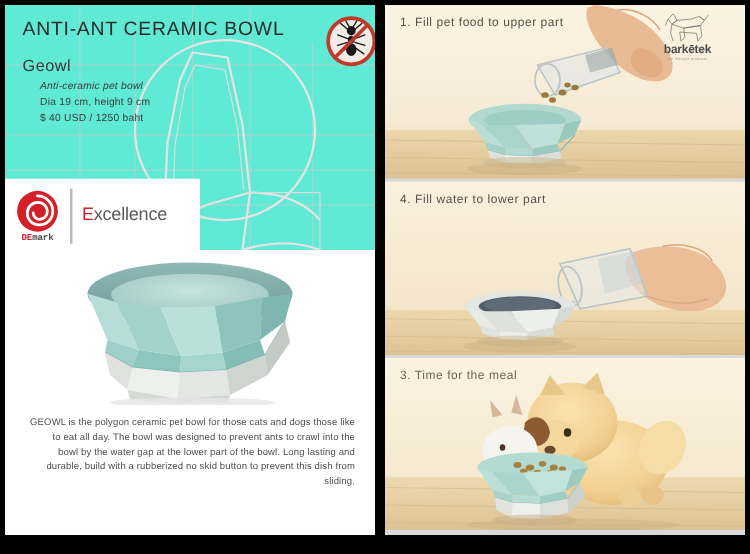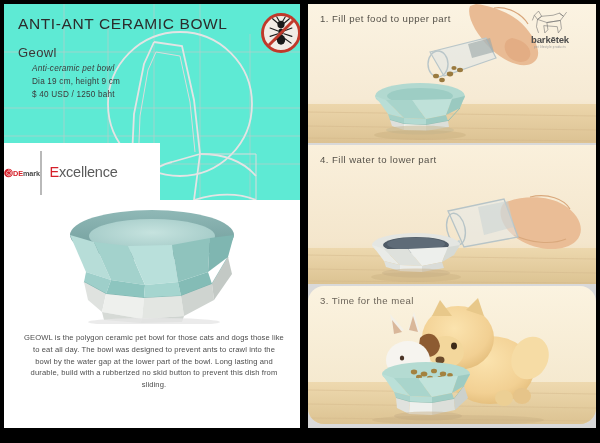--- a/index.html
+++ b/index.html
@@ -70,25 +70,27 @@
   
   .demark-box {
     position: absolute;
     left: 0px; top: 139px;
     width: 156px; height: 59px;
     background: #ffffff;
     display: flex;
     align-items: center;
   }
   .demark-left {
-    width: 36px; height: 100%;
+    width: 52px; height: 100%;
     position: relative;
     display: flex;
+    flex-direction: column;
     align-items: center;
     justify-content: center;
+    font-family: Liberation Mono, monospace;
   }
   .demark-spiral { width: 34px; height: 34px; margin-top: 1px; }
   .demark-word {
     font-size: 7.3px;
     font-weight: bold;
     letter-spacing: -0.1px;
     margin-top: 1px;
   }
   .demark-word .de { color: #d5202a; }
   .demark-word .mark { color: #4a4a4a; }
@@ -119,39 +121,39 @@
 
   
   .description {
     position: absolute;
     left: 20px; top: 328px;
     width: 260px;
     font-size: 7.6px;
     line-height: 1.55;
     color: #4d4d4d;
     letter-spacing: 0.12px;
-    text-align: center;
+    text-align: right;
   }
 
   
   .right-panel {
     position: absolute;
     left: 308px; top: 4px;
     width: 288px; height: 424px;
     background: #d9d9d9;
   }
   .step {
     position: absolute;
     left: 0;
     width: 288px;
     overflow: hidden;
   }
   .step-1 { top: 0px;   height: 139px; }
   .step-2 { top: 141px; height: 139px; }
-  .step-3 { top: 282px; height: 138px; border-radius: 16px; }
+  .step-3 { top: 282px; height: 138px; }
 
   .step-label {
     position: absolute;
     left: 12px; top: 9px;
     font-size: 9.6px;
     color: #555149;
     letter-spacing: 0.45px;
     z-index: 12;
     white-space: nowrap;
   }

